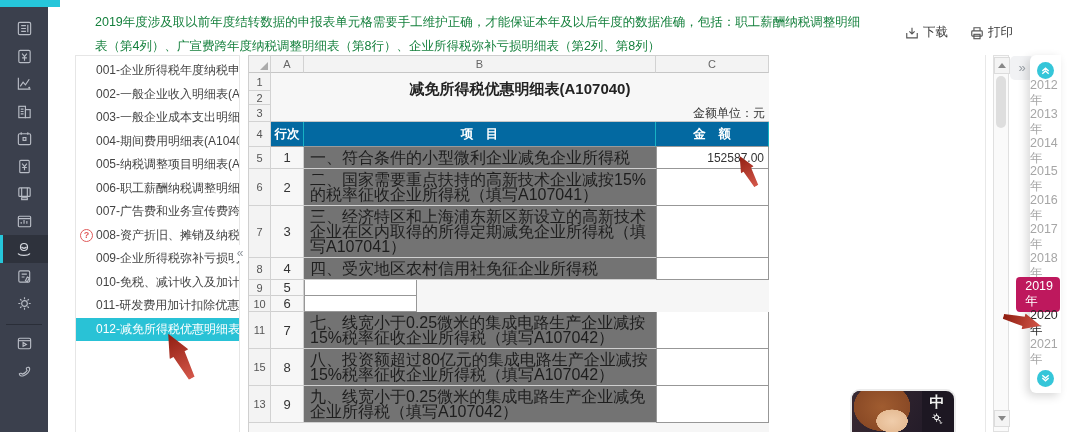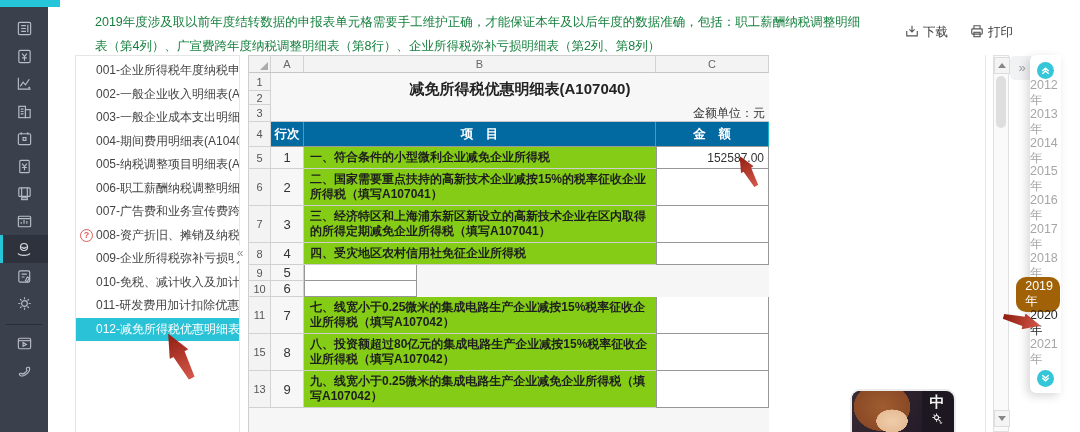--- a/index.html
+++ b/index.html
@@ -11,21 +11,21 @@
            display:flex;flex-direction:column;align-items:stretch;padding-top:15px;box-sizing:border-box;}
   .sb-slot{height:27.5px;display:flex;align-items:center;justify-content:center;color:#b9bdc6;position:relative;}
   .sb-slot svg{display:block;}
   .sb-slot.active{background:#2e323c;color:#d7dae0;}
   .sb-slot.active::before{content:"";position:absolute;left:0;top:0;bottom:0;width:3px;background:#26c6da;}
   .sb-divider{height:1px;background:#2a2e38;margin:6px 6px 5px 6px;}
   
   .warning{position:absolute;left:95px;top:10px;width:772px;font-size:12.5px;line-height:24px;color:#15803d;z-index:2;}
   
   .toolbar{position:absolute;left:905px;top:24px;display:flex;gap:22px;font-size:12.5px;color:#3c3c3c;z-index:2;}
-  .tool-btn{display:flex;align-items:flex-start;gap:4px;cursor:pointer;}
+  .tool-btn{display:flex;align-items:center;gap:4px;cursor:pointer;}
   .tool-btn svg{display:block;}
   
   .form-list{position:absolute;left:75px;top:55px;width:165px;height:377px;background:#fff;
              border:1px solid #e6e6e6;border-bottom:none;box-sizing:border-box;padding-top:3px;z-index:2;}
   .fl-item{height:23.5px;display:flex;align-items:center;font-size:12px;color:#444;
            padding-left:20px;position:relative;white-space:nowrap;overflow:hidden;cursor:pointer;}
   .fl-item .flag{position:absolute;left:4px;top:50%;margin-top:-6.5px;width:11px;height:11px;border:1px solid #e05a5a;
            border-radius:50%;color:#e05a5a;font-size:9px;line-height:11px;text-align:center;font-weight:bold;}
   .fl-item.sel{background:#29c2d6;color:#fff;}
   .fl-collapse{position:absolute;right:-7px;top:190px;width:14px;height:16px;color:#8f959c;font-size:12px;
@@ -49,21 +49,21 @@
   .title-cell{width:498px;background:#f7f7f7;display:flex;align-items:center;justify-content:center;
       font-size:15px;font-weight:bold;color:#222;box-sizing:border-box;}
   .unit-row{height:17px;}
   .unit-cell{width:498px;background:#f7f7f7;border-bottom:1px solid #c6c6c6;display:flex;align-items:center;
       justify-content:flex-end;padding-right:4px;font-size:12px;color:#333;box-sizing:border-box;}
   .hrow{height:25px;}
   .hcell{background:#0369a1;color:#fff;font-weight:bold;font-size:12.5px;display:flex;align-items:center;
       justify-content:center;border-right:1px solid #17b2c4;border-bottom:1px solid #9a9a9a;box-sizing:border-box;}
   .ca{width:33px;background:#f7f7f7;border-right:1px solid #cfcfcf;border-bottom:1px solid #cfcfcf;
       font-size:13px;color:#333;display:flex;align-items:center;justify-content:center;box-sizing:border-box;flex:none;}
-  .cb{width:352px;background:#84cc16;border-bottom:1px solid #cfcfcf;font-size:12px;font-weight:bold;color:#1e1e1e;
+  .cb{width:352px;background:#737373;border-bottom:1px solid #cfcfcf;font-size:16px;font-weight:normal;color:#1e1e1e;
       display:flex;align-items:center;padding:3px 6px;line-height:15px;box-sizing:border-box;flex:none;min-height:22px;}
   .cc{width:113px;background:#fff;border:1px solid #979797;border-top:none;font-size:12px;color:#333;
       display:flex;align-items:center;justify-content:flex-end;padding:0 4px;box-sizing:border-box;flex:none;}
   
   .vline{position:absolute;left:985px;top:55px;width:1px;height:377px;background:#e8e8e8;}
   .vscroll{position:absolute;left:993px;top:55px;width:16px;height:377px;background:#fafafa;
       border:1px solid #e0e0e0;box-sizing:border-box;z-index:2;}
   .sbtn{position:absolute;left:0;width:14px;height:15px;background:#f4f4f4;border:1px solid #dcdcdc;
       display:flex;align-items:center;justify-content:center;cursor:pointer;}
   .sbtn.up{top:1px;}
@@ -77,21 +77,21 @@
   .year-panel{position:absolute;left:1030px;top:55px;width:31px;height:338px;background:#fff;border-radius:6px 0 0 6px;
       box-shadow:-3px 3px 10px rgba(0,0,0,.16);z-index:4;display:flex;flex-direction:column;align-items:center;}
   .ybtn{width:17px;height:17px;border-radius:50%;background:#35c6d9;display:flex;align-items:center;justify-content:center;
       cursor:pointer;flex:none;}
   .ybtn.top{margin-top:7px;}
   .ybtn.bottom{margin-top:3px;}
   .year-list{width:100%;flex:none;}
   .year{height:28.8px;display:flex;align-items:center;justify-content:center;font-size:12.5px;color:#a6a6a6;cursor:pointer;}
   .year.yemph{color:#2b2b2b;}
   .year.ysel{justify-content:flex-end;}
-  .year.ysel span{background:#a16207;color:#fff;border-radius:10px;padding:2px 7px 2px 9px;margin-right:1px;}
+  .year.ysel span{background:#be185d;color:#fff;border-radius:4px;padding:2px 7px 2px 9px;margin-right:1px;}
   
   .arrow{position:absolute;z-index:7;pointer-events:none;}
   
   .widget{position:absolute;left:850px;top:389px;width:102px;height:43px;border:2px solid #ececec;
       border-bottom:none;border-radius:10px 10px 0 0;overflow:hidden;background:#1d1722;z-index:6;}
   .widget .photo{position:absolute;left:0;top:0;width:70px;height:43px;
       background:
         radial-gradient(ellipse 26px 19px at 40px 30px,#f0cdab 0%,#e6bc95 60%,rgba(0,0,0,0) 61%),
         radial-gradient(ellipse 40px 34px at 30px 16px,#a05c30 0%,#8a4a26 70%,rgba(0,0,0,0) 71%),
         linear-gradient(120deg,#3a2a33,#241c29);}

